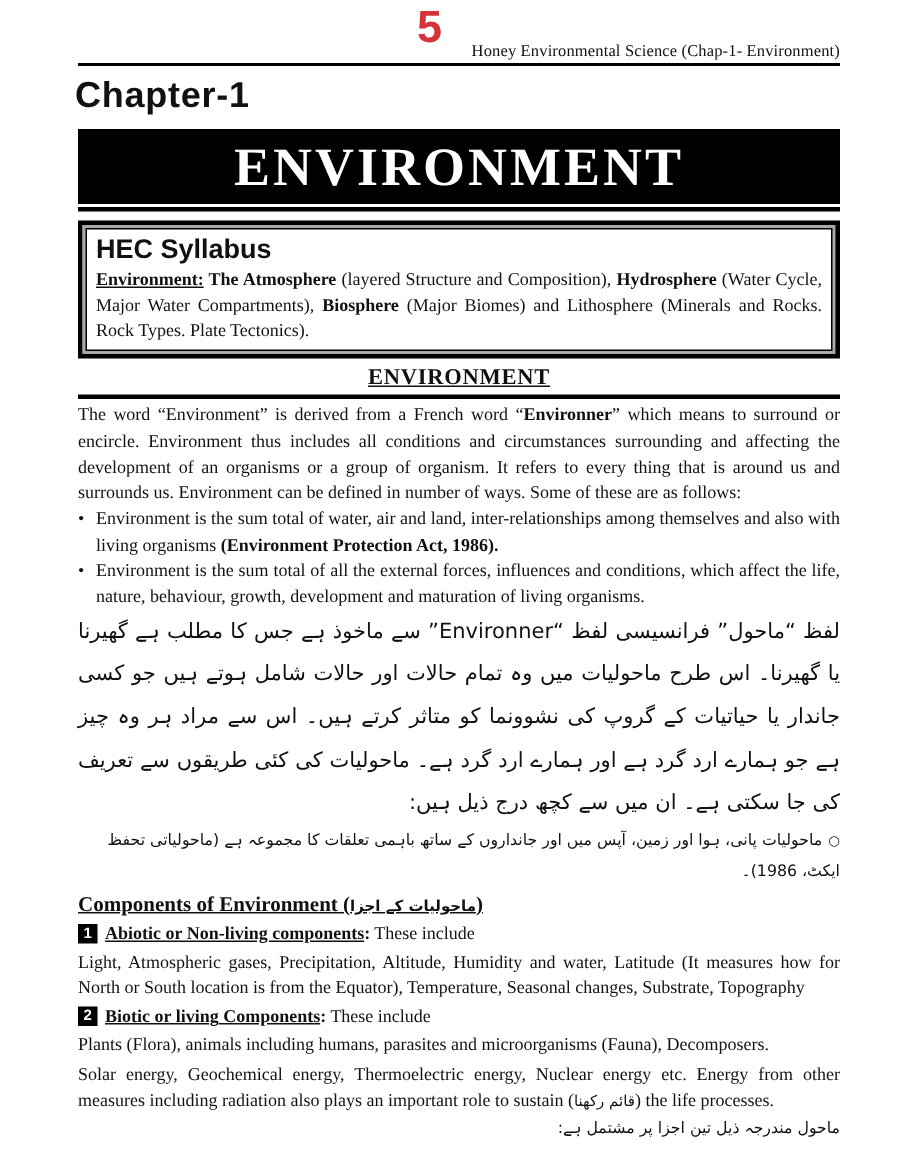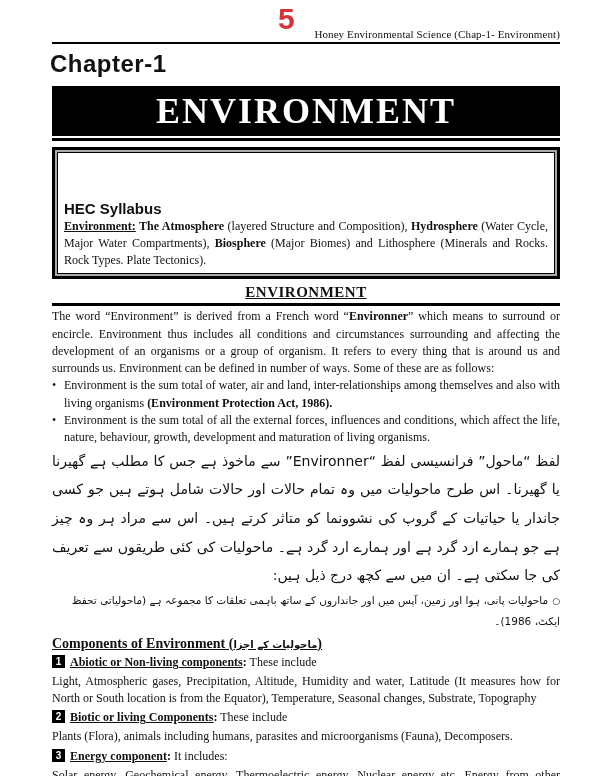--- a/index.html
+++ b/index.html
@@ -10,21 +10,21 @@
   .red-num{position:absolute;left:226px;top:-8px;font-family:"Liberation Sans",sans-serif;font-size:30px;font-weight:bold;color:#d5323a;line-height:1;}
   .header-title{text-align:right;font-weight:normal;font-size:11px;padding-top:16px;letter-spacing:.1px;}
   
   .chapter{font-family:"Liberation Sans",sans-serif;font-weight:bold;font-size:24px;margin:6px 0 8px -2px;letter-spacing:.5px;}
   
   .banner{background:#000;height:50px;display:flex;align-items:center;justify-content:center;}
   .banner span{color:#fff;font-weight:bold;font-size:36px;letter-spacing:2px;}
   .banner-rule{height:3px;background:#000;margin-top:2px;}
   
   .hec-box{margin-top:6px;border:3px solid #000;box-shadow:inset 0 0 0 2px #a9a9a9, inset 0 0 0 3px #000;padding:6px 9px 8px;background:#fff;}
-  .hec-title{font-family:"Liberation Sans",sans-serif;font-weight:bold;font-size:15px;margin-bottom:1px;margin-top:44px;}
+  .hec-title{font-family:"Liberation Sans",sans-serif;font-weight:bold;font-size:18px;margin-bottom:1px;}
   .hec-text{font-size:12px;line-height:1.4;text-align:justify;}
   .b{font-weight:bold;}
   .bu{font-weight:bold;text-decoration:underline;text-align:right;}
   
   .sec-head{text-align:center;font-weight:bold;font-size:15px;margin-top:5px;}
   .sec-head span{text-decoration:underline;letter-spacing:.5px;}
   .thick-rule{height:3px;background:#000;margin-top:2px;}
   
   .para{font-size:12px;line-height:1.44;text-align:justify;margin-top:2px;}
   .bullet-row{display:flex;font-size:12px;line-height:1.44;}
@@ -95,22 +95,19 @@
   <div class="item-head">
     <span class="numbox">1</span><span class="bu">Abiotic or Non-living components</span><span class="b">:</span><span> These include</span>
   </div>
   <div class="para">Light, Atmospheric gases, Precipitation, Altitude, Humidity and water, Latitude (It measures how for North or South location is from the Equator), Temperature, Seasonal changes, Substrate, Topography</div>
 
   <div class="item-head">
     <span class="numbox">2</span><span class="bu">Biotic or living Components</span><span class="b">:</span><span> These include</span>
   </div>
   <div class="para">Plants (Flora), animals including humans, parasites and microorganisms (Fauna), Decomposers.</div>
 
-  <div class="item-head">
-    <span class="numbox">3</span><span class="bu">Energy component</span><span class="b">:</span><span> It includes:</span>
-  </div>
   <div class="para">
     <span>Solar energy, Geochemical energy, Thermoelectric energy, Nuclear energy etc. Energy from other measures including radiation also plays an important role to sustain (</span><span class="urdu-inline" dir="rtl">قائم رکھنا</span><span>) the life processes.</span>
   </div>
 
   <div class="urdu-line">ماحول مندرجہ ذیل تین اجزا پر مشتمل ہے:</div>
 
 </div>
 
 </body></html>

